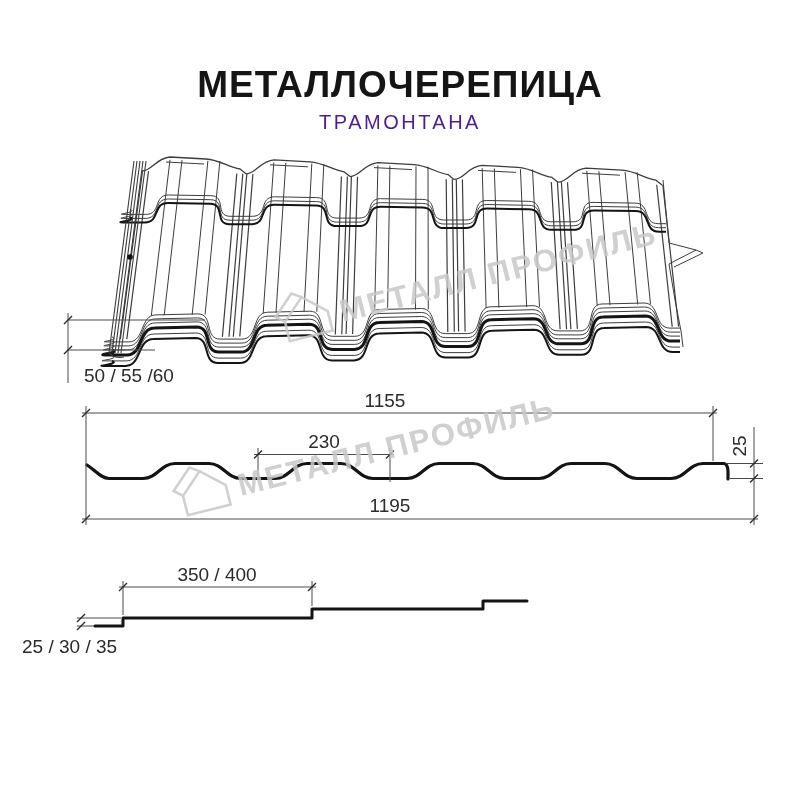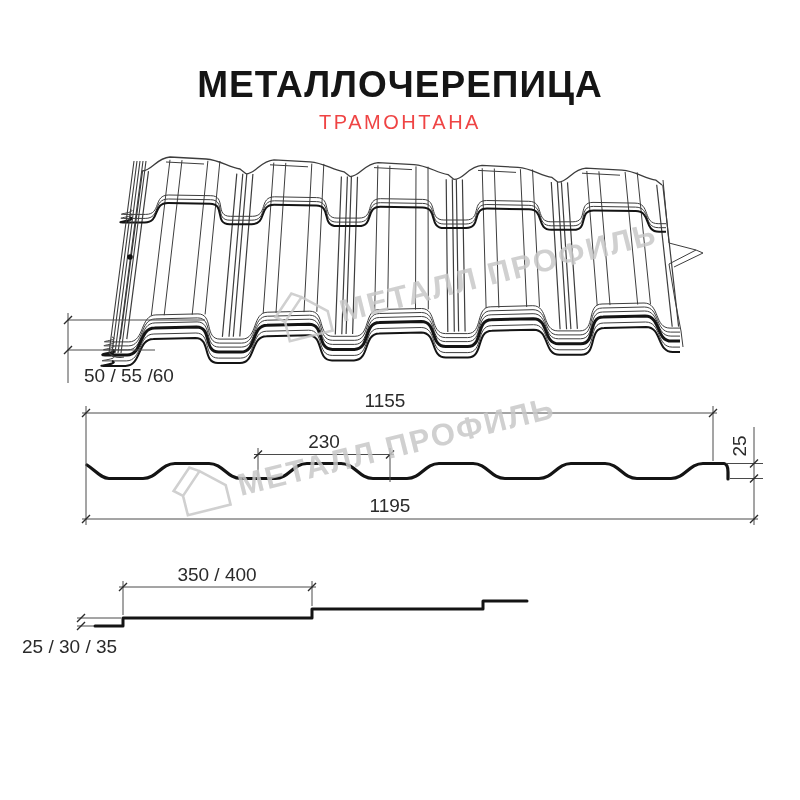--- a/index.html
+++ b/index.html
@@ -1,21 +1,21 @@
 <!DOCTYPE html>
 <html><head>
 <meta charset="utf-8">
 <style>
   html,body{margin:0;padding:0;background:#ffffff;}
   #page{position:relative;width:764px;height:800px;background:#fff;overflow:hidden;
         font-family:"Liberation Sans","DejaVu Sans",sans-serif;}
   #title{position:absolute;top:64px;left:0;width:800px;text-align:center;
          font-size:37px;font-weight:bold;letter-spacing:1px;color:#151515;}
   #subtitle{position:absolute;top:111px;left:0;width:800px;text-align:center;
-         font-size:20px;font-weight:normal;letter-spacing:2.5px;color:#ef4444;}
+         font-size:20px;font-weight:normal;letter-spacing:2.5px;color:#4c1d95;}
   svg{position:absolute;left:0;top:0;}
   .thin{fill:none;stroke:#3d3d3d;stroke-width:1;}
   .thick{fill:none;stroke:#141414;stroke-width:3.2;stroke-linejoin:round;stroke-linecap:round;}
   .dim{fill:none;stroke:#4a4a4a;stroke-width:1;}
   .tick{fill:none;stroke:#2b2b2b;stroke-width:1.4;}
   .lbl{fill:#2b2b2b;font-family:"Liberation Sans","DejaVu Sans",sans-serif;font-size:19px;}
   .wm-text{font-family:"Liberation Sans","DejaVu Sans",sans-serif;font-weight:bold;
            font-size:31px;letter-spacing:2px;}
 </style>
 </head>

